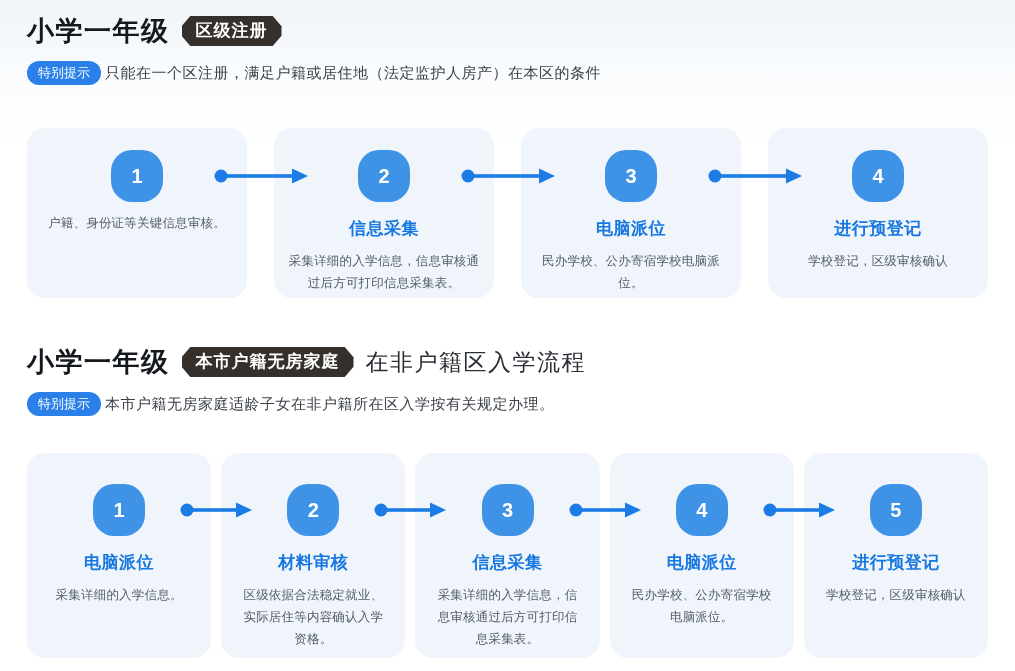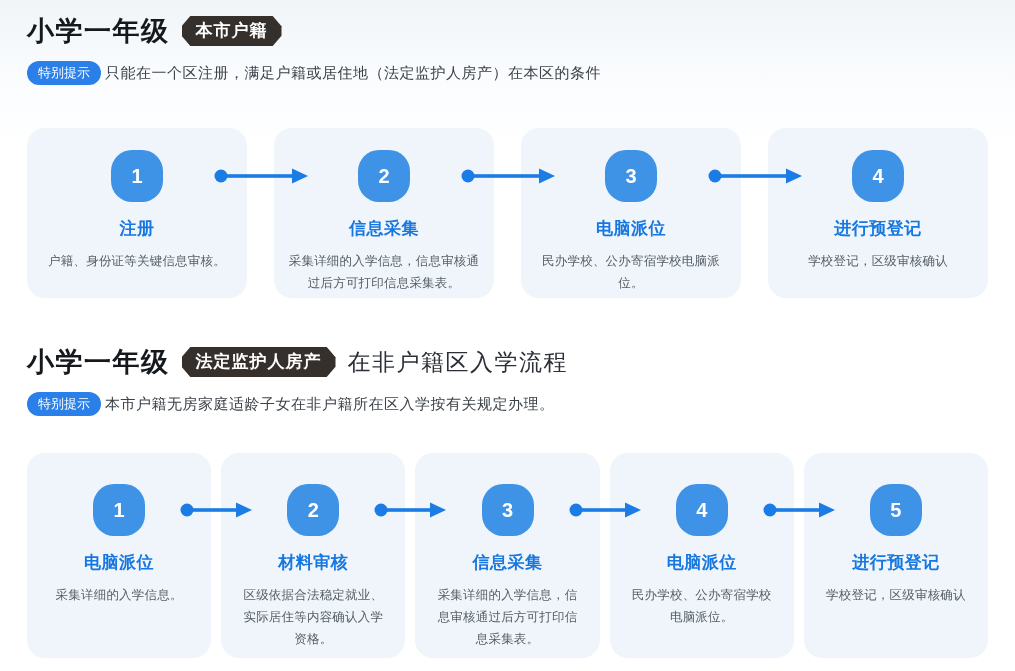--- a/index.html
+++ b/index.html
@@ -57,30 +57,29 @@
   .arrow svg { display:block; }
 </style>
 </head>
 <body>
 
 <div class="page">
   <div>
   <section class="section">
     <div class="hdr">
       <span class="hdr-bold">小学一年级</span>
-      <span class="hdr-badge">本市户籍</span>
+      <span class="hdr-badge">区级注册</span>
     </div>
     <div class="tip">
       <span class="tip-pill">特别提示</span>
       <span class="tip-text">只能在一个区注册，满足户籍或居住地（法定监护人房产）在本区的条件</span>
     </div>
     <div class="flow cols-4">
   <div class="card">
     <div class="num">1</div>
-    <div class="stitle">注册</div>
     <div class="sdesc">户籍、身份证等关键信息审核。</div>
   </div>
 
   <div class="card">
     <div class="num">2</div>
     <div class="stitle">信息采集</div>
     <div class="sdesc">采集详细的入学信息，信息审核通过后方可打印信息采集表。</div>
   </div>
 
   <div class="card">
@@ -114,21 +113,21 @@
               <rect x="7" y="7.2" width="78" height="3.6" fill="#1a7ce4"></rect>
               <path d="M78 1.5 L94 9 L78 16.5 Z" fill="#1a7ce4"></path>
             </svg>
           </div>
         </div>
   </section>
 
   <section class="section">
     <div class="hdr">
       <span class="hdr-bold">小学一年级</span>
-      <span class="hdr-badge">法定监护人房产</span>
+      <span class="hdr-badge">本市户籍无房家庭</span>
       <span class="hdr-rest">在非户籍区入学流程</span>
     </div>
     <div class="tip">
       <span class="tip-pill">特别提示</span>
       <span class="tip-text">本市户籍无房家庭适龄子女在非户籍所在区入学按有关规定办理。</span>
     </div>
     <div class="flow cols-5">
   <div class="card">
     <div class="num">1</div>
     <div class="stitle">电脑派位</div>

